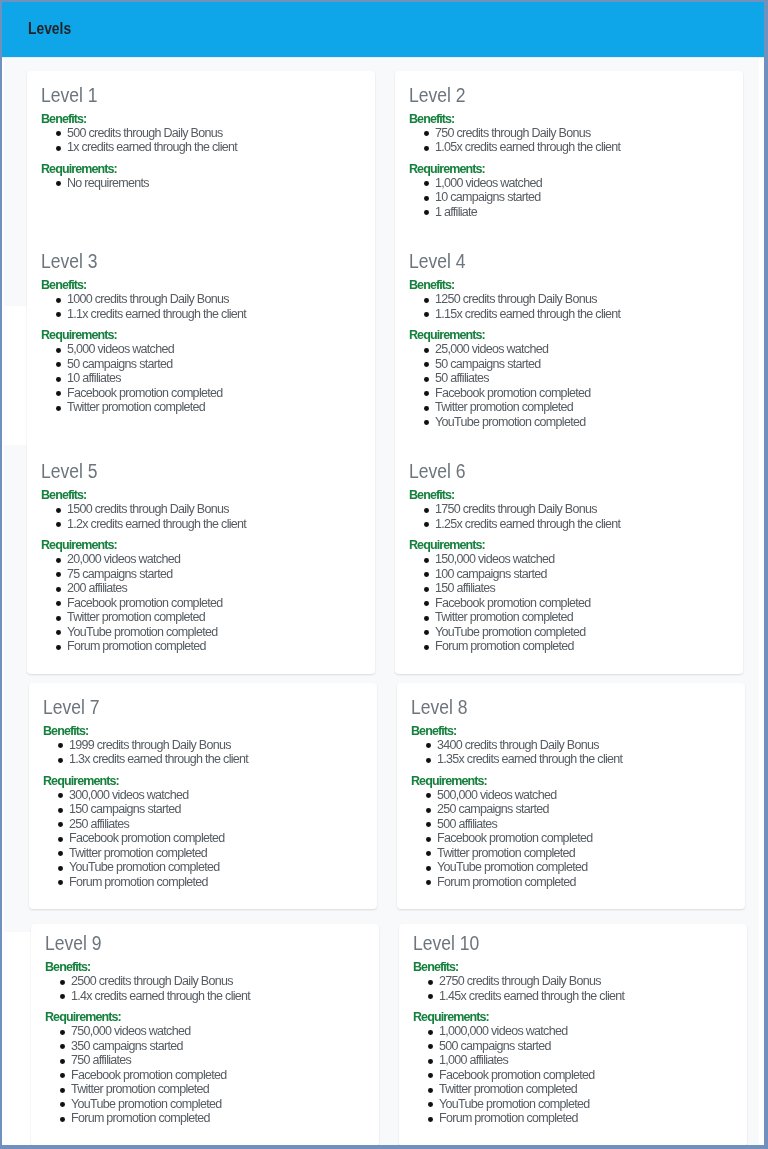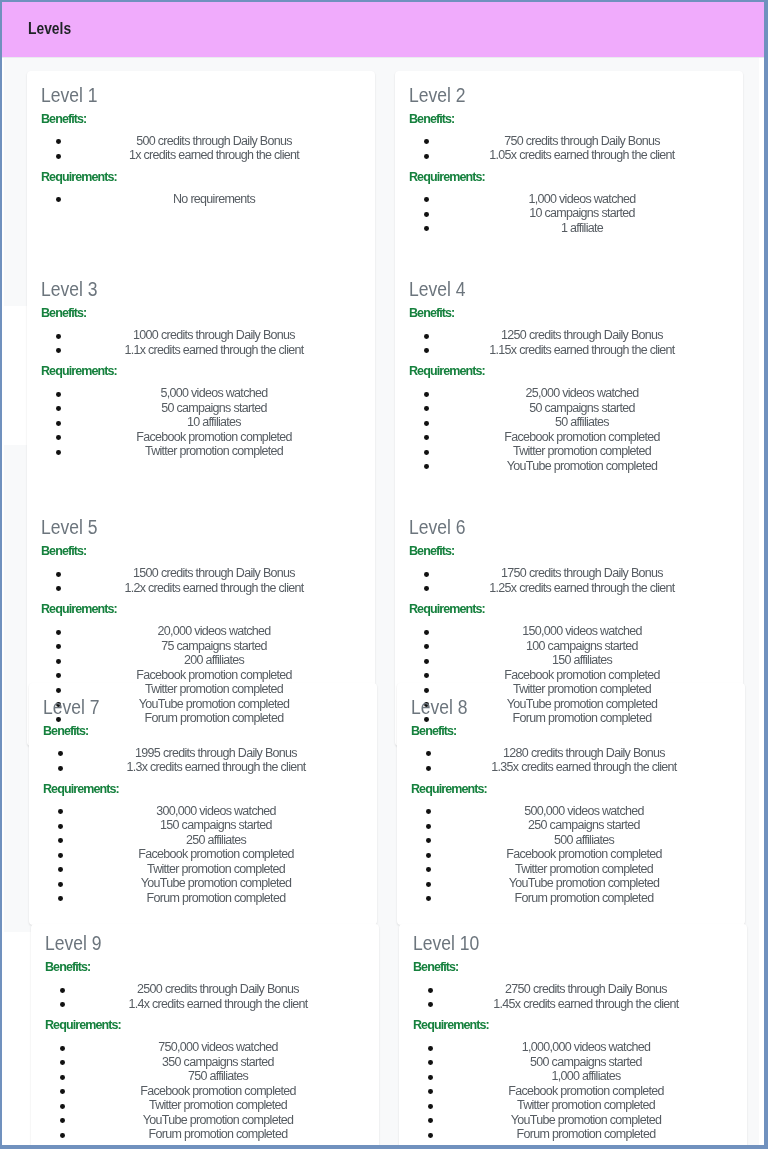--- a/index.html
+++ b/index.html
@@ -2,42 +2,42 @@
 <html><head>
 <meta charset="utf-8">
 <title>Levels</title>
 <style>
 *{box-sizing:border-box;}
 html,body{margin:0;padding:0;}
 body{width:768px;height:1149px;overflow:hidden;background:#7091be;
  font-family:"Liberation Sans",sans-serif;}
 .page{position:absolute;left:2.3px;top:2.3px;right:4.4px;bottom:4.4px;background:#ffffff;
  overflow:hidden;}
-.page-header{position:absolute;left:0;top:0;right:0;height:55.9px;background:#f0abfc;
+.page-header{position:absolute;left:0;top:0;right:0;height:55.9px;background:#0ea5e9;
  border-bottom:1.6px solid #e9ecef;}
 .page-title{position:absolute;left:26px;top:15.45px;font-size:16px;font-weight:bold;
  color:#1f2326;line-height:22px;transform-origin:left top;}
 .page-title span{display:inline-block;transform:scaleX(.865);transform-origin:left center;}
 .content{position:absolute;left:0;top:55.9px;right:0;bottom:0;background:#ffffff;
  overflow:hidden;}
 .contentbg{position:absolute;left:2.2px;top:0;width:754.9px;bottom:0;background:#f8f9fa;}
 .band{position:absolute;background:#ffffff;}
 .group{position:absolute;display:grid;grid-template-columns:348px 20px 348px;
- row-gap:35px;}
+ row-gap:23px;}
 .cardbg{background:#ffffff;border-radius:4px;box-shadow:0 1px 2px rgba(0,0,0,.12);}
 .cardbg.l{grid-column:1;}
 .cardbg.r{grid-column:3;}
 .lvl{position:relative;z-index:1;padding:0 14px;}
 .lvl.last{padding-bottom:13px;}
 .lvl-title{font-size:20px;color:#6c757d;margin:0;line-height:23px;height:23px;
  white-space:nowrap;}
 .lvl-title span{display:inline-block;transform:translateY(0.8px) scaleX(.876);transform-origin:left center;}
 .sec{font-size:12.5px;font-weight:bold;color:#15803d;margin:6px 0 0 0;line-height:14px;
  letter-spacing:-0.9px;}
-.items{margin:8px 0 7px 0;padding:0 0 0 26px;list-style:none;text-align:center;}
+.items{margin:0 0 7px 0;padding:0 0 0 26px;list-style:none;}
 .items li{position:relative;font-size:12.5px;color:#565c62;line-height:14.5px;
  letter-spacing:-0.7px;}
 .items li::before{content:"";position:absolute;left:-10.6px;top:5.5px;width:4.8px;
  height:4.8px;border-radius:50%;background:#111111;}
 </style>
 </head>
 <body>
 
 <div class="page">
   <div class="page-header">
@@ -146,39 +146,39 @@
         </ul>
       </div>
     </div>
     <div class="group" style="left:26.7px;top:624.8px;">
       <div class="cardbg l" style="grid-row:1/span 1;"></div>
       <div class="cardbg r" style="grid-row:1/span 1;"></div>
       <div class="lvl last" style="grid-column:1;grid-row:1;padding-top:12px;">
         <div class="lvl-title"><span>Level 7</span></div>
         <div class="sec">Benefits:</div>
         <ul class="items">
-          <li>1995 credits through Daily Bonus</li>
+          <li>1999 credits through Daily Bonus</li>
           <li>1.3x credits earned through the client</li>
         </ul>
         <div class="sec">Requirements:</div>
         <ul class="items">
           <li>300,000 videos watched</li>
           <li>150 campaigns started</li>
           <li>250 affiliates</li>
           <li>Facebook promotion completed</li>
           <li>Twitter promotion completed</li>
           <li>YouTube promotion completed</li>
           <li>Forum promotion completed</li>
         </ul>
       </div>
       <div class="lvl last" style="grid-column:3;grid-row:1;padding-top:12px;">
         <div class="lvl-title"><span>Level 8</span></div>
         <div class="sec">Benefits:</div>
         <ul class="items">
-          <li>1280 credits through Daily Bonus</li>
+          <li>3400 credits through Daily Bonus</li>
           <li>1.35x credits earned through the client</li>
         </ul>
         <div class="sec">Requirements:</div>
         <ul class="items">
           <li>500,000 videos watched</li>
           <li>250 campaigns started</li>
           <li>500 affiliates</li>
           <li>Facebook promotion completed</li>
           <li>Twitter promotion completed</li>
           <li>YouTube promotion completed</li>

